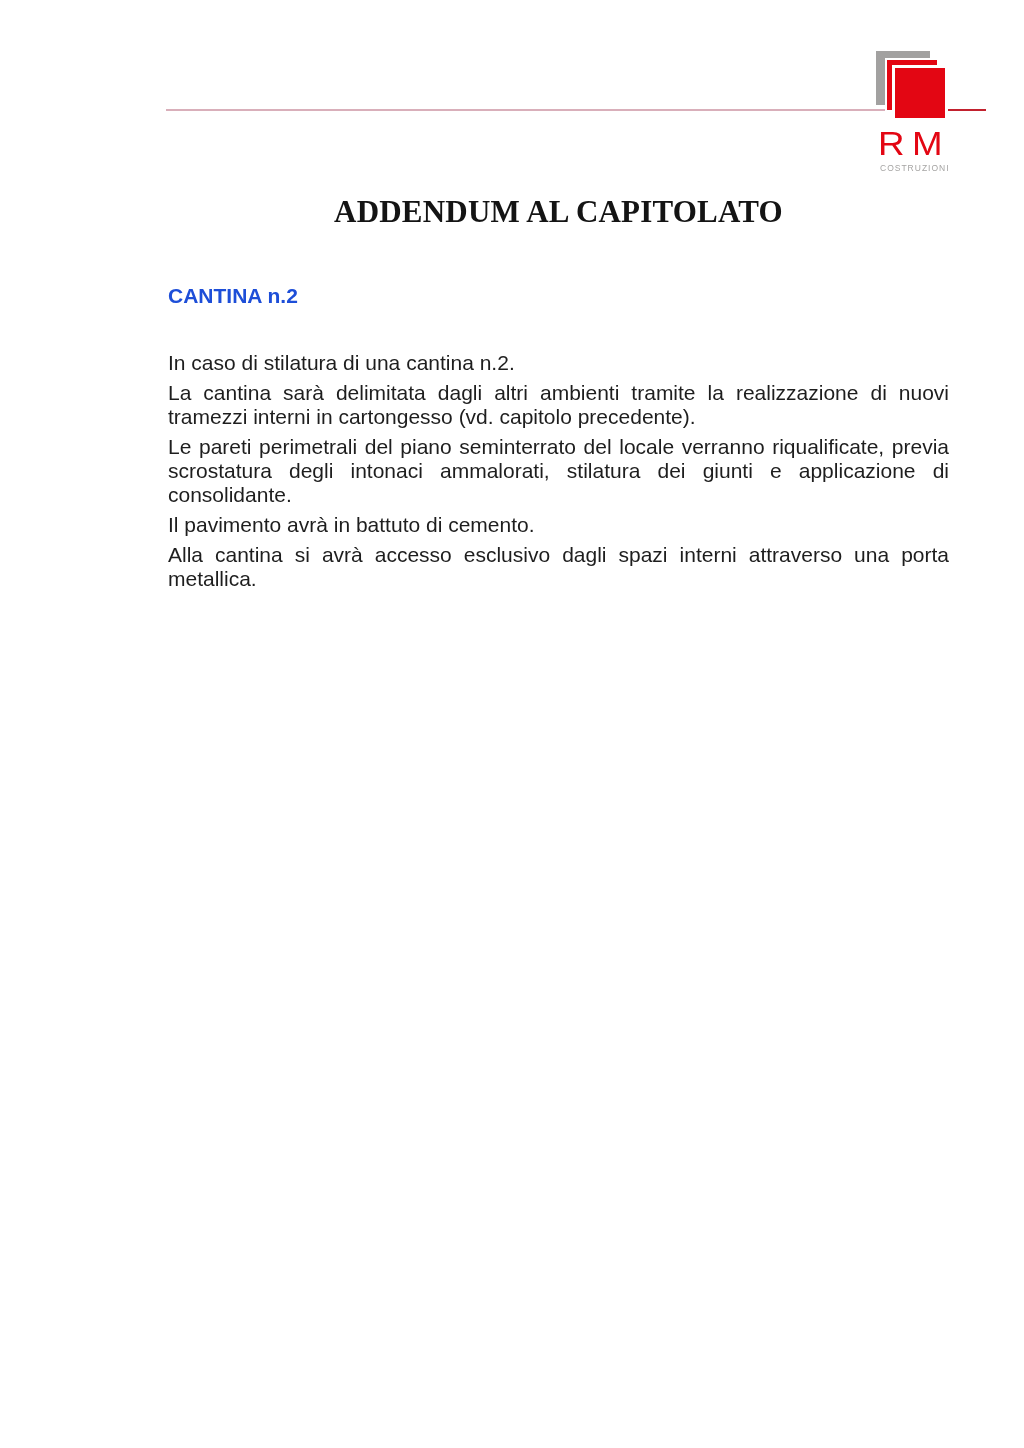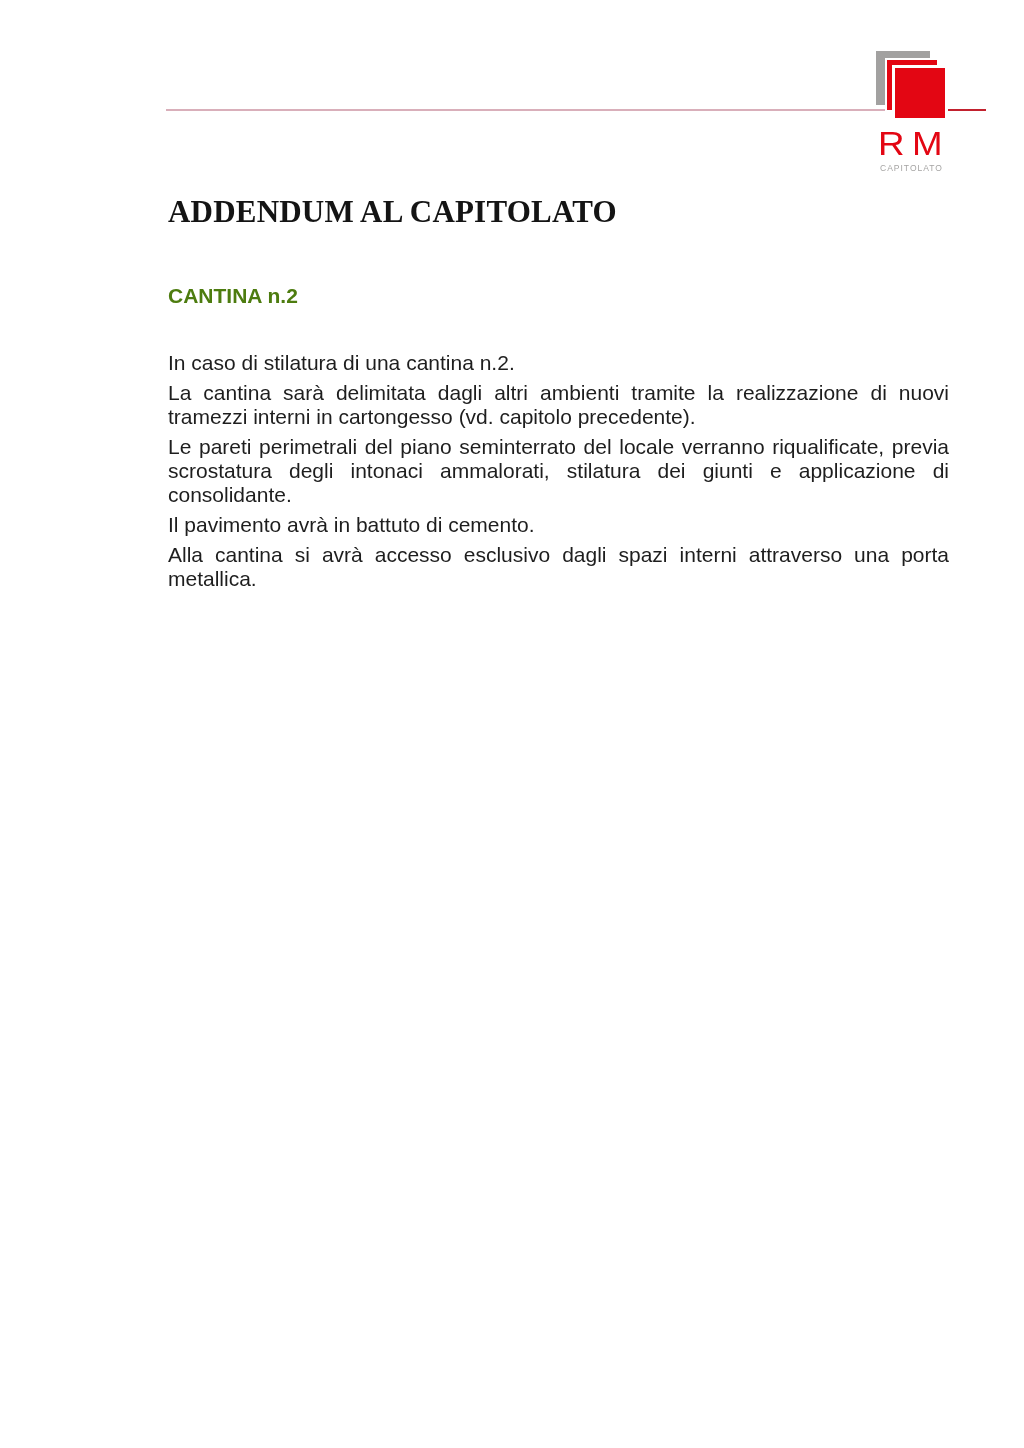--- a/index.html
+++ b/index.html
@@ -88,38 +88,38 @@
     white-space: nowrap;
   }
 
   
   .title {
     position: absolute;
     left: 135px;
     top: 193px;
     width: 781px;
     margin: 0;
-    text-align: left;
+    text-align: center;
     font-family: "Liberation Serif", serif;
     font-weight: bold;
     font-size: 31px;
     line-height: 38px;
     color: #141414;
     letter-spacing: 0.2px;
   }
   .section-heading {
     position: absolute;
     left: 135px;
     top: 284px;
     width: 781px;
     margin: 0;
     font-size: 21px;
     line-height: 24px;
     font-weight: bold;
-    color: #4d7c0f;
+    color: #1d4ed8;
   }
   .paragraphs {
     position: absolute;
     left: 135px;
     top: 351px;
     width: 781px;
     font-size: 21px;
     line-height: 24px;
   }
   .paragraphs p {
@@ -145,21 +145,21 @@
 <div class="page">
 
   <div class="top-rule"></div>
   <div class="logo-rule-red"></div>
 
   <div class="logo">
     <div class="sq sq-gray"></div>
     <div class="sq sq-mid"></div>
     <div class="sq sq-front"></div>
     <div class="logo-rm">RM</div>
-    <div class="logo-sub">CAPITOLATO</div>
+    <div class="logo-sub">COSTRUZIONI</div>
   </div>
 
   <h1 class="title">ADDENDUM AL CAPITOLATO</h1>
 
   <h2 class="section-heading">CANTINA n.2</h2>
 
   <div class="paragraphs" id="paragraphs">
       <p class="">In caso di stilatura di una cantina n.2.</p>
       <p class="justify">La cantina sarà delimitata dagli altri ambienti tramite la realizzazione di nuovi tramezzi interni in cartongesso (vd. capitolo precedente).</p>
       <p class="justify">Le pareti perimetrali del piano seminterrato del locale verranno riqualificate, previa scrostatura degli intonaci ammalorati, stilatura dei giunti e applicazione di consolidante.</p>

